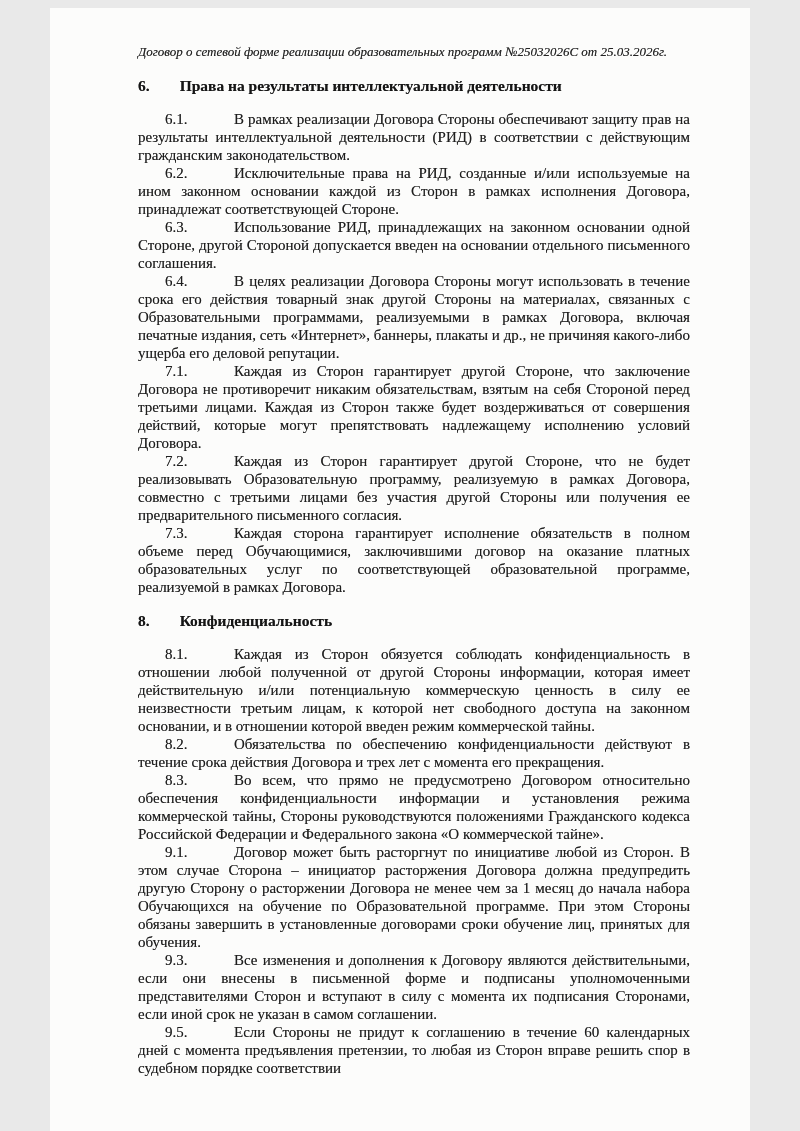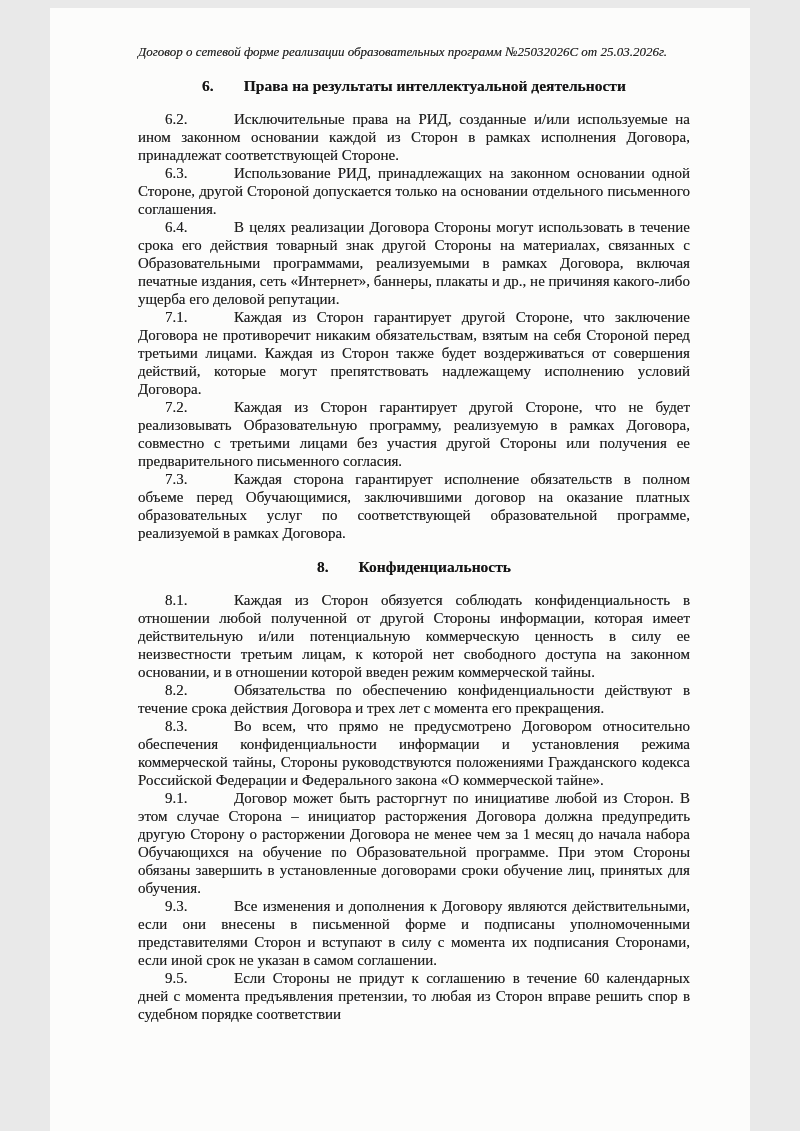--- a/index.html
+++ b/index.html
@@ -25,21 +25,20 @@
     text-shadow: 0 0 0.5px rgba(30,30,30,0.55);
   }
   .doc-header {
     font-style: italic;
     font-size: 13px;
     line-height: 16px;
     color: #242424;
     margin-bottom: 0;
   }
   .sec-heading {
-    text-align: center;
     font-weight: bold;
     font-size: 15.5px;
     line-height: 19px;
     color: #151515;
     margin: 15px 0 15px 0;
   }
   .sec-heading .sec-num {
     display: inline-block;
     margin-right: 30px;
   }
@@ -69,22 +68,23 @@
 </head>
 <body>
 
 <div class="page scan-text">
 
   <div class="doc-header">Договор о сетевой форме реализации образовательных программ №25032026С от 25.03.2026г.</div>
 
   <div class="sec-heading sections-start">
     <span class="sec-num">6.</span><span>Права на результаты интеллектуальной деятельности</span>
   </div>
+  <p class="para"><span class="pnum">6.1.</span><span>В рамках реализации Договора Стороны обеспечивают защиту прав на результаты интеллектуальной деятельности (РИД) в соответствии с действующим гражданским законодательством.</span></p>
   <p class="para"><span class="pnum">6.2.</span><span>Исключительные права на РИД, созданные и/или используемые на ином законном основании каждой из Сторон в рамках исполнения Договора, принадлежат соответствующей Стороне.</span></p>
-  <p class="para"><span class="pnum">6.3.</span><span>Использование РИД, принадлежащих на законном основании одной Стороне, другой Стороной допускается только на основании отдельного письменного соглашения.</span></p>
+  <p class="para"><span class="pnum">6.3.</span><span>Использование РИД, принадлежащих на законном основании одной Стороне, другой Стороной допускается введен на основании отдельного письменного соглашения.</span></p>
   <p class="para"><span class="pnum">6.4.</span><span>В целях реализации Договора Стороны могут использовать в течение срока его действия товарный знак другой Стороны на материалах, связанных с Образовательными программами, реализуемыми в рамках Договора, включая печатные издания, сеть «Интернет», баннеры, плакаты и др., не причиняя какого-либо ущерба его деловой репутации.</span></p>
 
   <p class="para"><span class="pnum">7.1.</span><span>Каждая из Сторон гарантирует другой Стороне, что заключение Договора не противоречит никаким обязательствам, взятым на себя Стороной перед третьими лицами. Каждая из Сторон также будет воздерживаться от совершения действий, которые могут препятствовать надлежащему исполнению условий Договора.</span></p>
   <p class="para"><span class="pnum">7.2.</span><span>Каждая из Сторон гарантирует другой Стороне, что не будет реализовывать Образовательную программу, реализуемую в рамках Договора, совместно с третьими лицами без участия другой Стороны или получения ее предварительного письменного согласия.</span></p>
   <p class="para"><span class="pnum">7.3.</span><span>Каждая сторона гарантирует исполнение обязательств в полном объеме перед Обучающимися, заключившими договор на оказание платных образовательных услуг по соответствующей образовательной программе, реализуемой в рамках Договора.</span></p>
 
   <div class="sec-heading">
     <span class="sec-num">8.</span><span>Конфиденциальность</span>
   </div>
   <p class="para"><span class="pnum">8.1.</span><span>Каждая из Сторон обязуется соблюдать конфиденциальность в отношении любой полученной от другой Стороны информации, которая имеет действительную и/или потенциальную коммерческую ценность в силу ее неизвестности третьим лицам, к которой нет свободного доступа на законном основании, и в отношении которой введен режим коммерческой тайны.</span></p>

